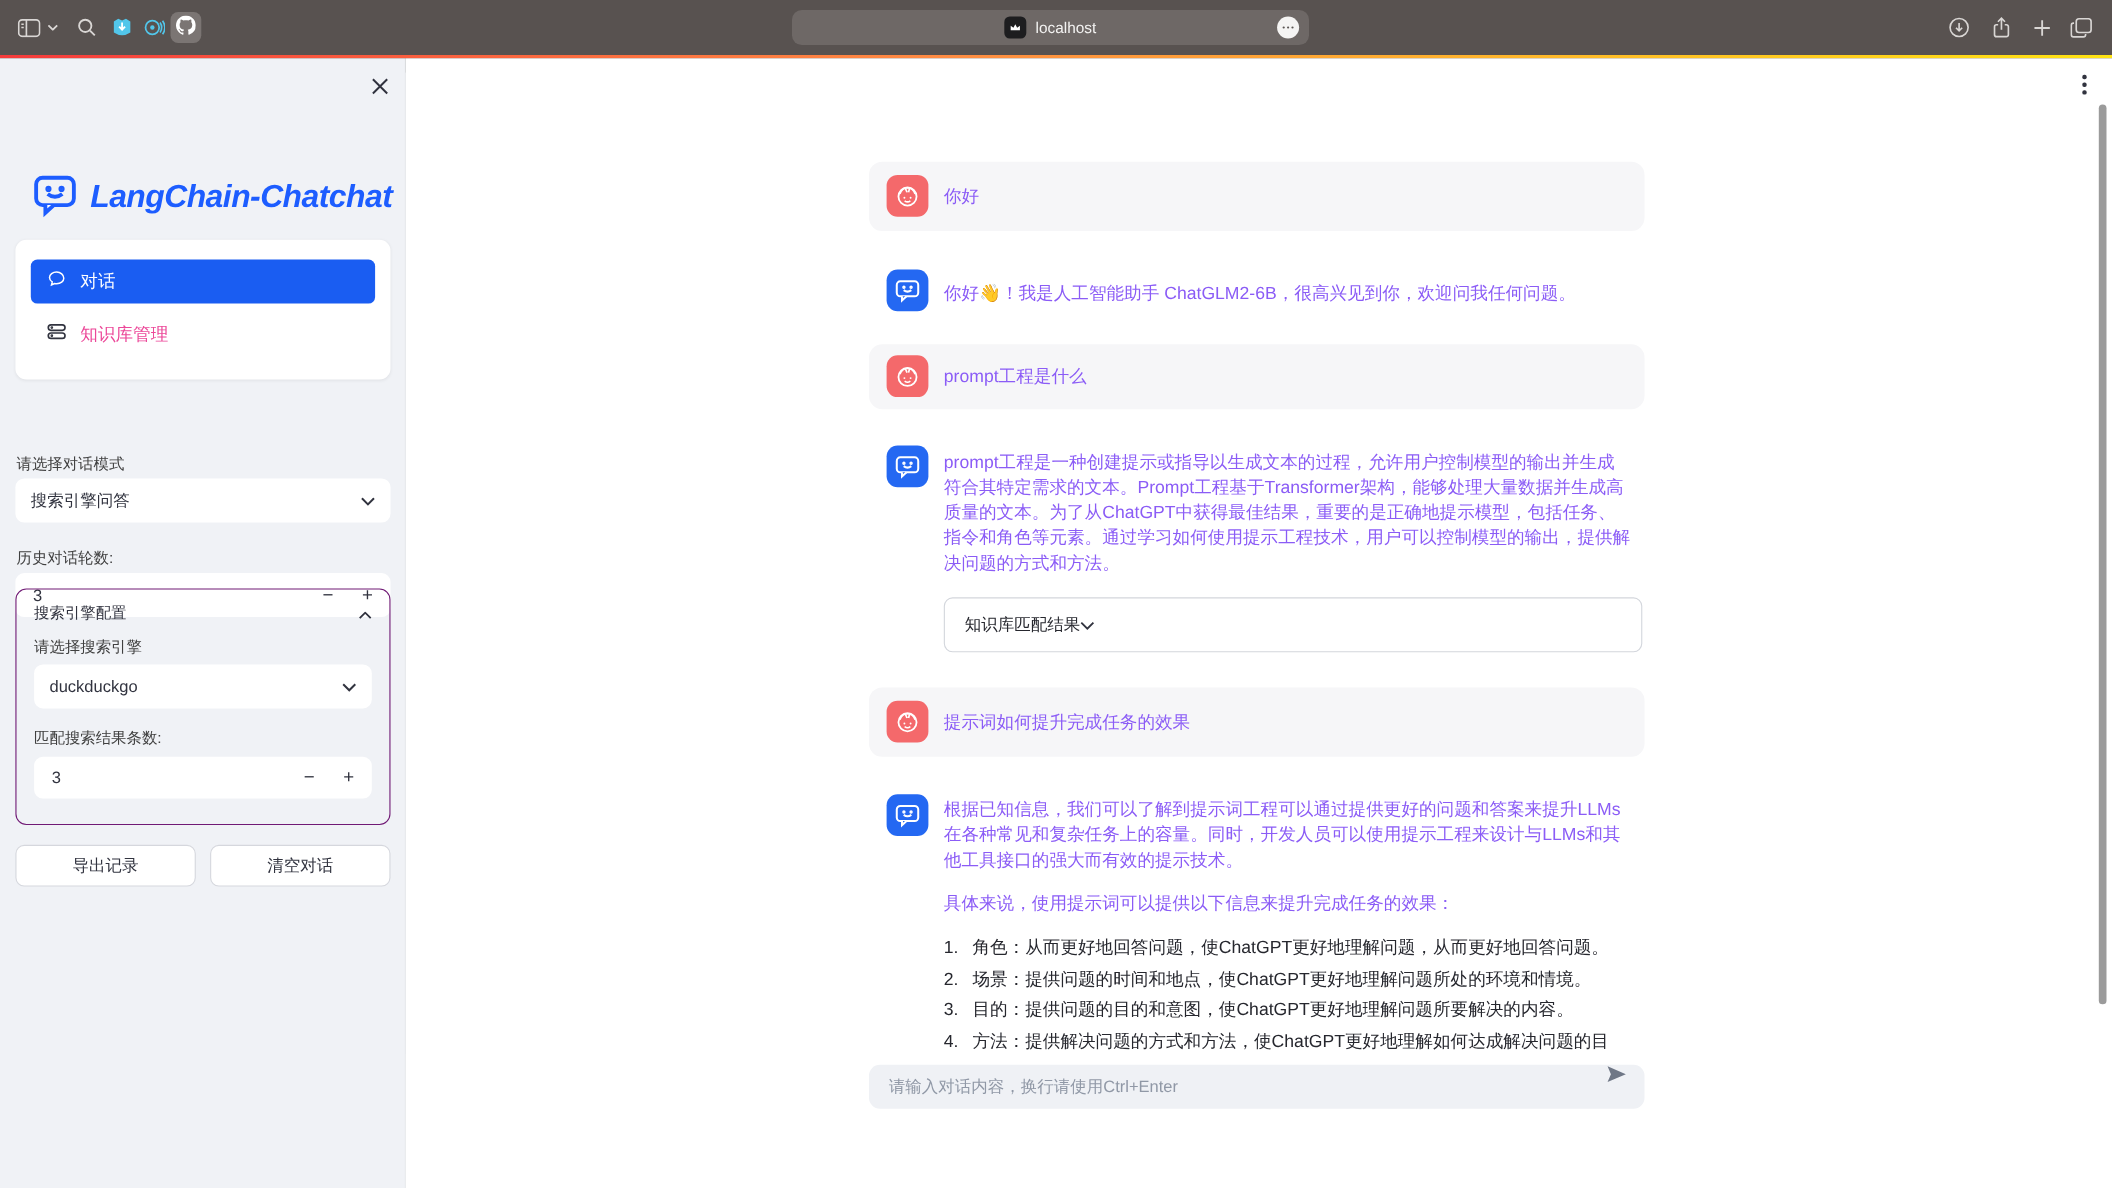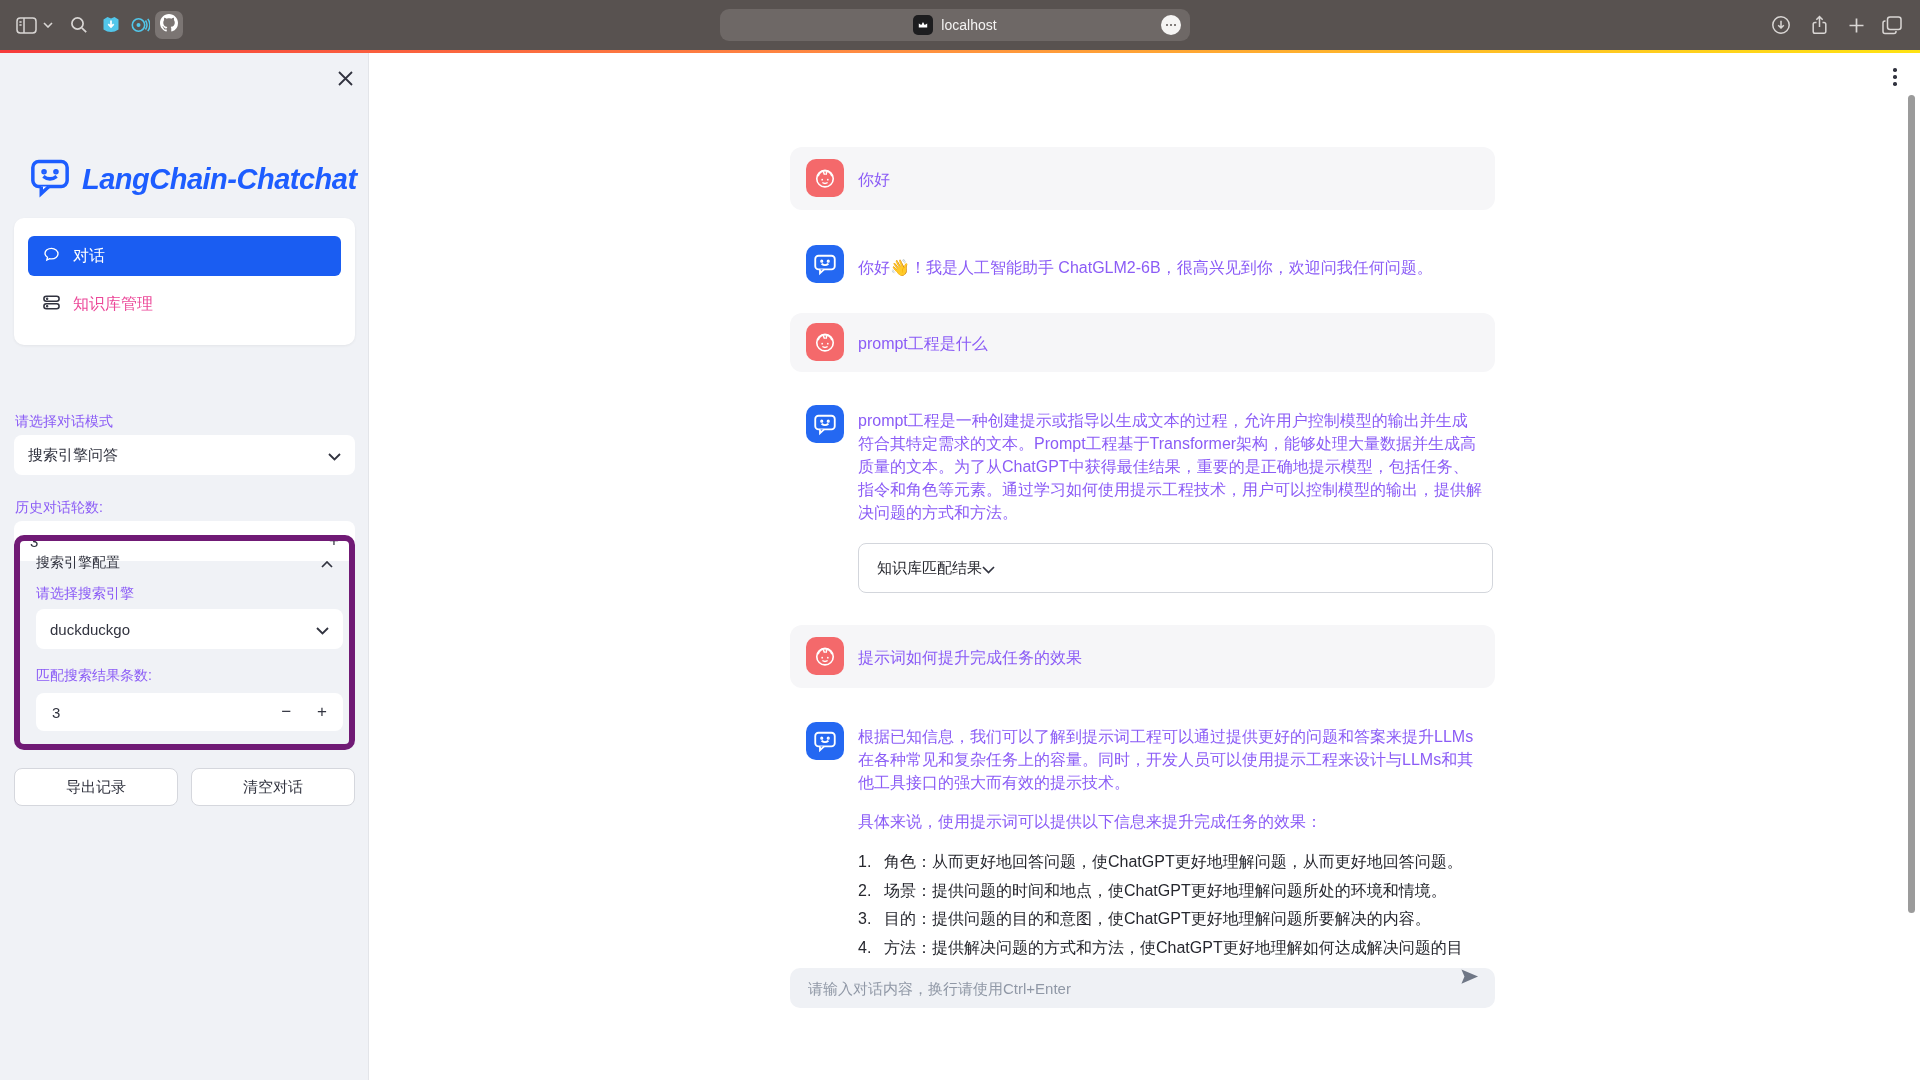--- a/index.html
+++ b/index.html
@@ -21,26 +21,26 @@
 
   
   .sidebar{position:absolute;top:53px;left:0;width:369px;height:1027px;background:#f0f2f6;border-right:1px solid rgba(0,0,0,.05);}
   .close-btn{position:absolute;top:16px;left:334px;width:22px;height:22px;background:none;border:none;padding:0;}
   .logo{position:absolute;top:103px;left:28px;display:flex;align-items:center;gap:10px;}
   .logo-text{color:#1d5dff;font-size:29px;font-weight:bold;font-style:italic;letter-spacing:-0.5px;}
   .nav-card{position:absolute;top:165px;left:14px;width:341px;height:127px;background:#fff;border-radius:10px;box-shadow:0 1px 3px rgba(0,0,0,.06);padding:18px 14px;}
   .nav-item{display:flex;align-items:center;gap:12px;border-radius:6px;height:40px;padding:0 14px;font-size:16px;}
   .nav-item.active{background:#1a5df2;color:#fff;}
   .nav-item.plain{color:#ec4899;height:44px;margin-top:6px;}
-  .sb-label{position:absolute;left:15px;font-size:14px;color:#8b5cf6;text-align:center;}
+  .sb-label{position:absolute;left:15px;font-size:14px;color:#404040;text-align:center;}
   .sb-select{position:absolute;left:14px;width:341px;height:40px;background:#fff;border-radius:8px;display:flex;align-items:center;padding:0 14px;font-size:15px;color:#31333f;justify-content:space-between;}
   .sb-num{position:absolute;left:14px;width:341px;height:40px;background:#fff;border-radius:8px;display:flex;align-items:center;padding:0 16px;font-size:15px;color:#31333f;}
   .stepper{margin-left:auto;display:flex;gap:26px;font-size:17px;color:#31333f;}
   .stepper span{cursor:default;}
-  .expander{position:absolute;top:482px;left:14px;width:341px;height:215px;border:6px solid #701a75;border-radius:10px;}
+  .expander{position:absolute;top:482px;left:14px;width:341px;height:215px;border:1px solid #701a75;border-radius:10px;}
   .exp-head{position:absolute;top:0;left:0;width:100%;height:44px;display:flex;align-items:center;justify-content:space-between;padding:0 16px;font-size:14px;color:#31333f;}
   .exp .sb-label{left:16px;}
   .exp-select{position:absolute;left:16px;width:307px;height:40px;background:#fff;border-radius:8px;display:flex;align-items:center;justify-content:space-between;padding:0 14px;font-size:15px;color:#31333f;}
   .exp-num{position:absolute;left:16px;width:307px;height:38px;background:#fff;border-radius:8px;display:flex;align-items:center;padding:0 16px;font-size:15px;color:#31333f;}
   .btn-row{position:absolute;top:715px;left:14px;width:341px;display:flex;gap:13px;}
   .sb-btn{flex:1;height:38px;background:#fff;border:1px solid #d5d7dd;border-radius:8px;font-size:15px;color:#31333f;}
 
   
   .main{position:absolute;top:53px;left:369px;width:1551px;height:1027px;background:#fff;}
   .kebab{position:absolute;top:13px;right:16px;width:18px;height:24px;background:none;border:none;display:flex;flex-direction:column;align-items:center;gap:3.5px;padding:2px 0;}

